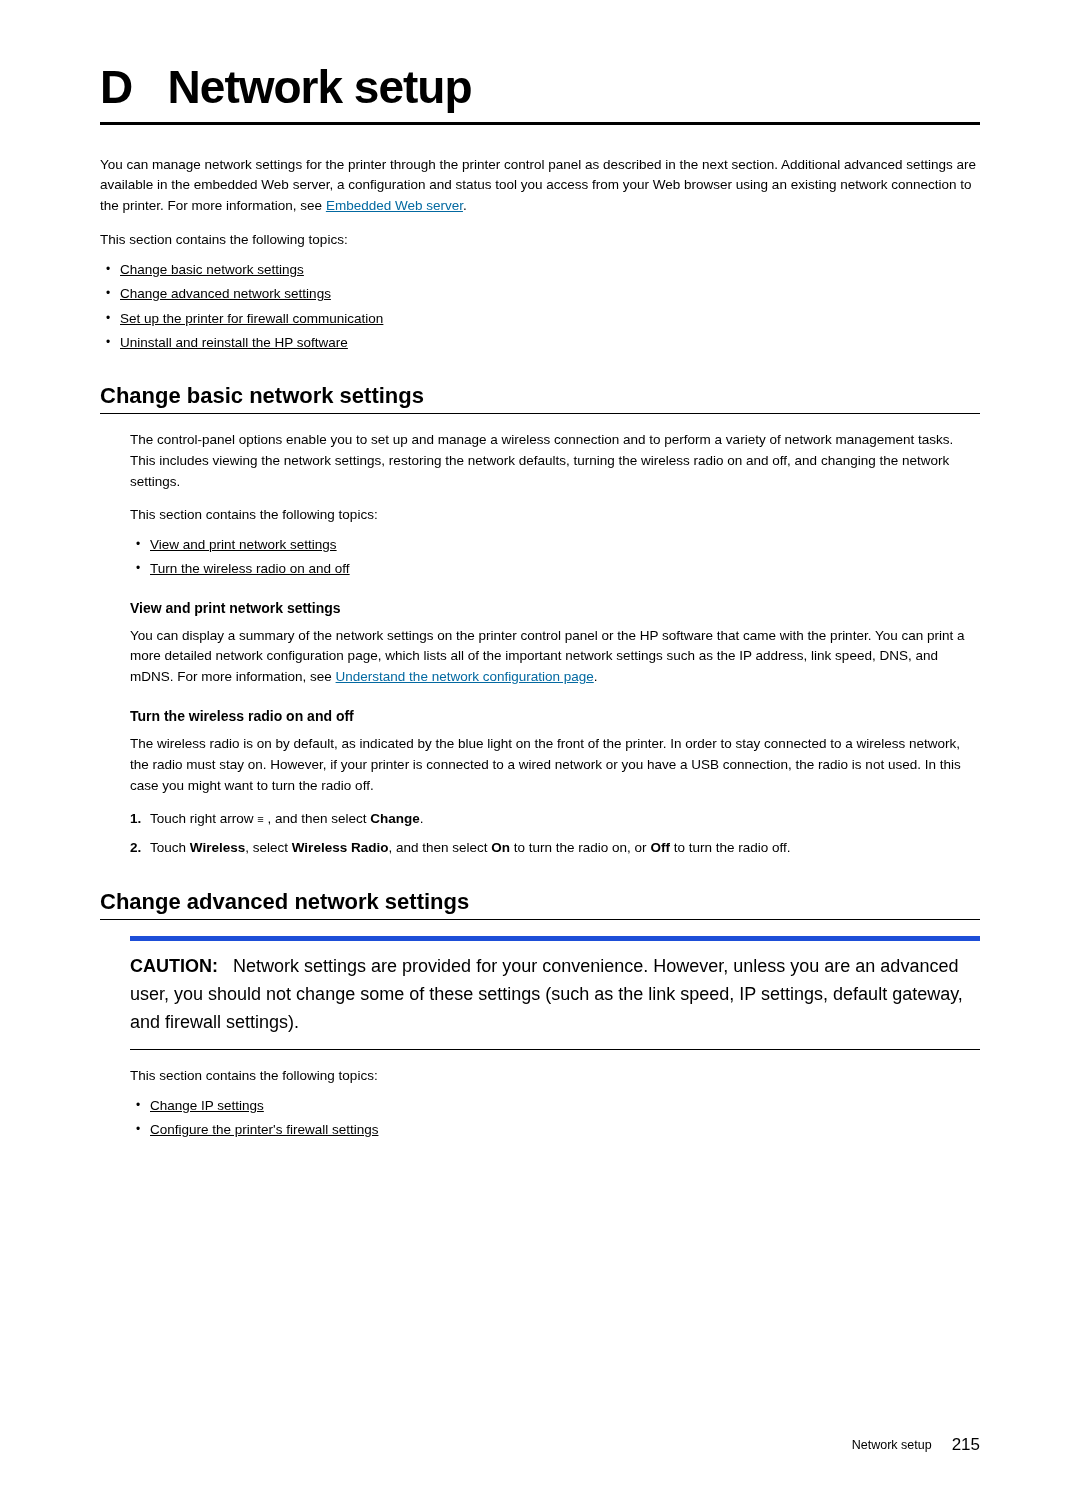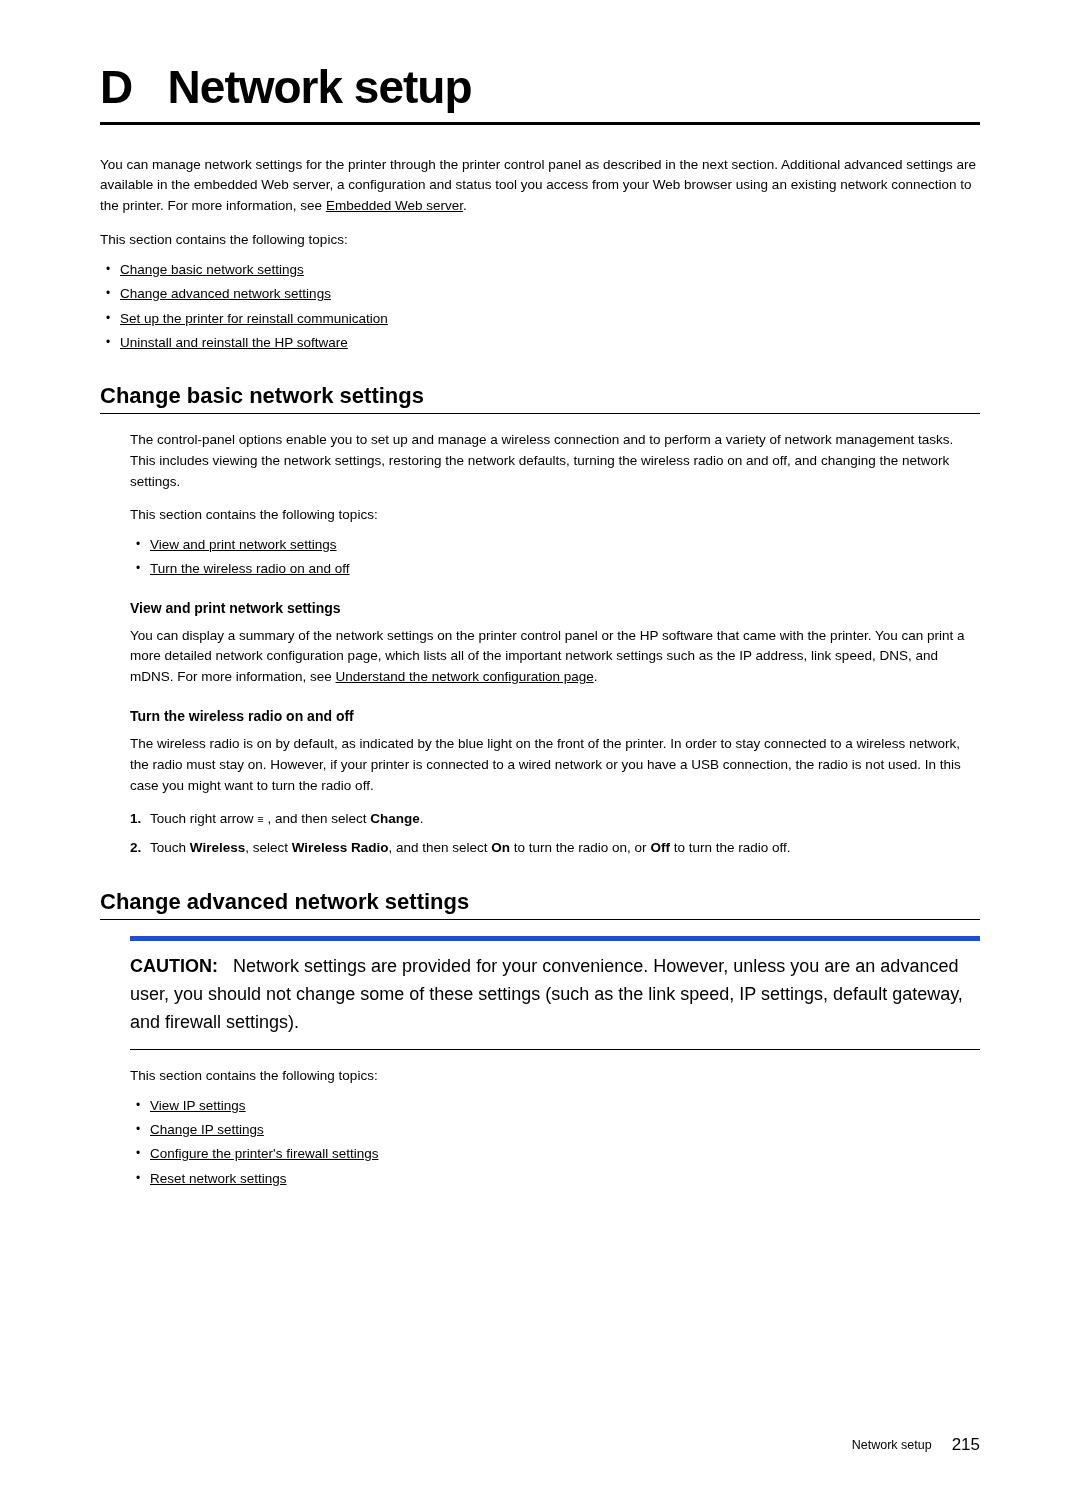--- a/index.html
+++ b/index.html
@@ -110,21 +110,21 @@
       position: relative;
     }
 
     .numbered-list li .num {
       font-weight: bold;
       position: absolute;
       left: -20px;
     }
 
     a {
-      color: #000000;
+      color: #0369a1;
       text-decoration: underline;
     }
 
     .caution-box {
       border-top: 5px solid #1d4ed8;
       border-bottom: 1px solid #000000;
       padding: 12px 0;
       margin-bottom: 16px;
       font-size: 18px;
       line-height: 1.55;
@@ -183,21 +183,21 @@
   <p class="intro-text">
     <span>You can manage network settings for the printer through the printer control panel as described in the next section. Additional advanced settings are available in the embedded Web server, a configuration and status tool you access from your Web browser using an existing network connection to the printer. For more information, see</span>
     <a href="#">Embedded Web server</a><span>.</span>
   </p>
 
   <p class="section-intro">This section contains the following topics:</p>
 
   <ul class="bullet-list">
     <li><a href="#">Change basic network settings</a></li>
     <li><a href="#">Change advanced network settings</a></li>
-    <li><a href="#">Set up the printer for reinstall communication</a></li>
+    <li><a href="#">Set up the printer for firewall communication</a></li>
     <li><a href="#">Uninstall and reinstall the HP software</a></li>
   </ul>
 
   <div>
     <h2 class="section-heading">Change basic network settings</h2>
 
     <div class="content-area">
       <p class="body-text">The control-panel options enable you to set up and manage a wireless connection and to perform a variety of network management tasks. This includes viewing the network settings, restoring the network defaults, turning the wireless radio on and off, and changing the network settings.</p>
       <p class="section-intro">This section contains the following topics:</p>
 
@@ -245,24 +245,22 @@
 
     <div class="content-area">
       <div class="caution-box">
         <span class="caution-label">CAUTION:</span>
         &nbsp;&nbsp;<span>Network settings are provided for your convenience. However, unless you are an advanced user, you should not change some of these settings (such as the link speed, IP settings, default gateway, and firewall settings).</span>
       </div>
 
       <p class="section-intro">This section contains the following topics:</p>
 
       <ul class="bullet-list">
-        <li><a href="#">View IP settings</a></li>
         <li><a href="#">Change IP settings</a></li>
         <li><a href="#">Configure the printer's firewall settings</a></li>
-        <li><a href="#">Reset network settings</a></li>
       </ul>
     </div>
   </div>
 
   <div class="footer">
     <span class="footer-text">Network setup</span>
     <span class="footer-page">215</span>
   </div>
 
 </div>

